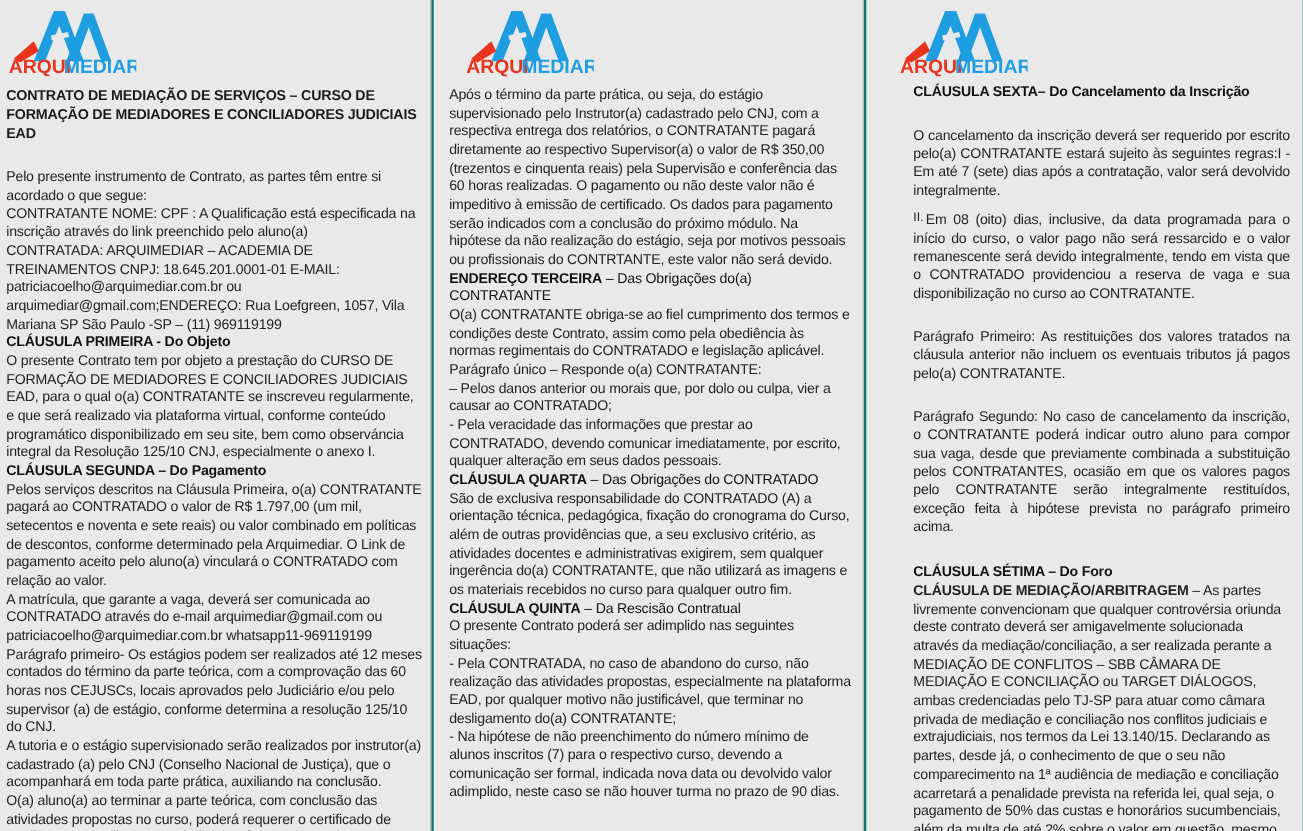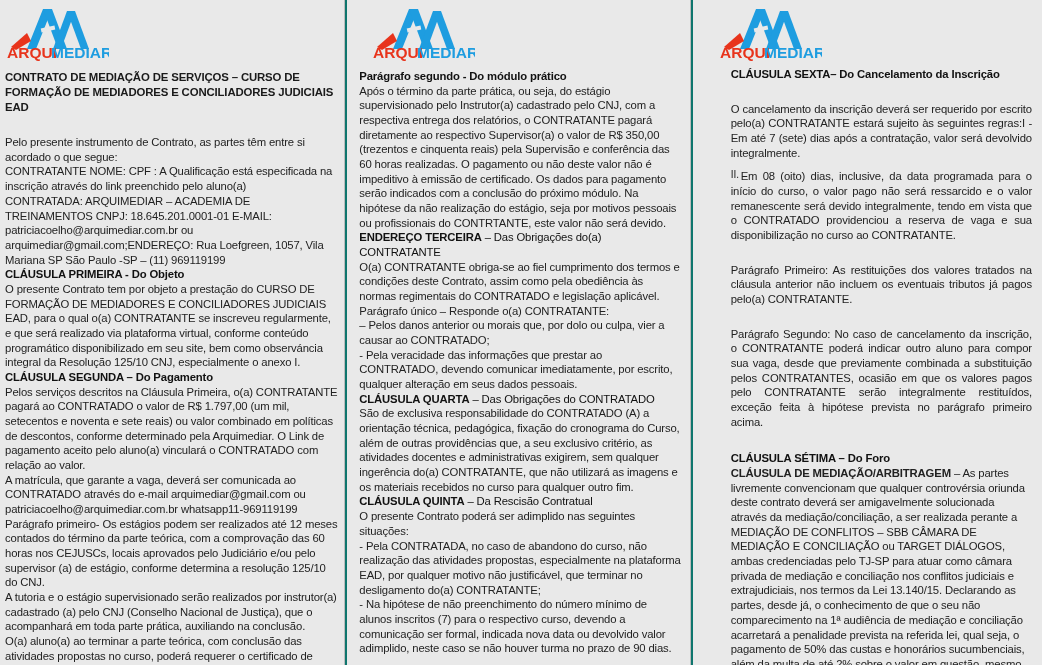--- a/index.html
+++ b/index.html
@@ -137,21 +137,20 @@
           </g>
           <g>
             <text x="2" y="57" font-family="Liberation Sans, sans-serif" font-size="15.5" font-weight="bold" fill="#e8341c">ARQUI</text>
             <text x="46" y="57" font-family="Liberation Sans, sans-serif" font-size="15.5" font-weight="bold" fill="#1e9de0">MEDIAR</text>
           </g>
         </svg>
       </div>
     </div>
 
     <div class="doc-body">
-      <p class="head">Parágrafo segundo - Do módulo prático</p>
       <p class="t">Após o término da parte prática, ou seja, do estágio supervisionado pelo Instrutor(a) cadastrado pelo CNJ, com a respectiva entrega dos relatórios, o CONTRATANTE pagará diretamente ao respectivo Supervisor(a) o valor de R$ 350,00  (trezentos e cinquenta reais) pela Supervisão e conferência das 60 horas realizadas. O pagamento ou não deste valor não é impeditivo à emissão de certificado. Os dados para pagamento serão indicados com a conclusão do próximo módulo. Na hipótese da não realização do estágio, seja por motivos pessoais ou profissionais do CONTRTANTE, este valor não será devido.</p>
       <p class="head"><span class="b">ENDEREÇO TERCEIRA</span><span style="font-weight:normal"> – Das Obrigações do(a) CONTRATANTE</span></p>
       <p class="t">O(a) CONTRATANTE obriga-se ao fiel cumprimento dos termos e condições deste Contrato, assim como pela obediência às normas regimentais do CONTRATADO e legislação aplicável.</p>
       <p class="t">Parágrafo único – Responde o(a) CONTRATANTE:</p>
       <p class="t"> – Pelos danos anterior ou morais que, por dolo ou culpa, vier a causar ao CONTRATADO;</p>
       <p class="t">- Pela veracidade das informações que prestar ao CONTRATADO, devendo comunicar imediatamente, por escrito, qualquer alteração em seus dados pessoais.</p>
       <p class="head"><span class="b">CLÁUSULA QUARTA</span><span style="font-weight:normal"> – Das Obrigações do CONTRATADO</span></p>
       <p class="t">São de exclusiva responsabilidade do CONTRATADO (A) a orientação técnica, pedagógica, fixação do cronograma do Curso, além de outras providências que, a seu exclusivo critério, as atividades docentes e administrativas exigirem, sem qualquer ingerência do(a) CONTRATANTE, que não utilizará as imagens e os materiais recebidos no curso para qualquer outro fim.</p>
       <p class="head"><span class="b">CLÁUSULA QUINTA</span><span style="font-weight:normal"> – Da Rescisão Contratual</span></p>
       <p class="t">O presente Contrato poderá ser adimplido nas seguintes situações:</p>

